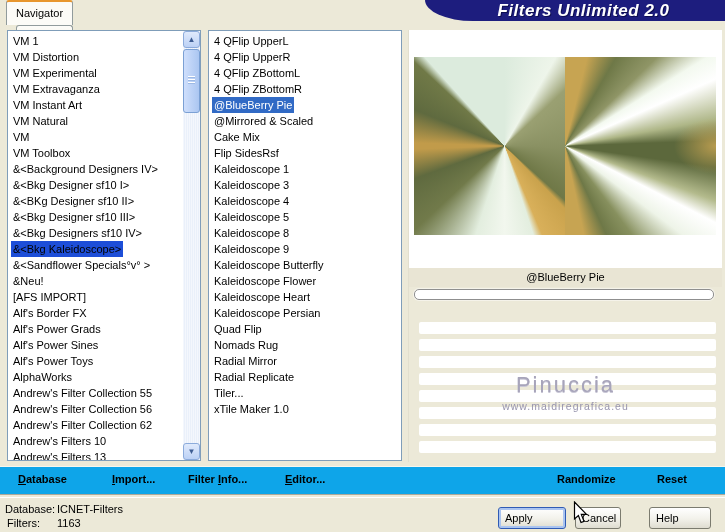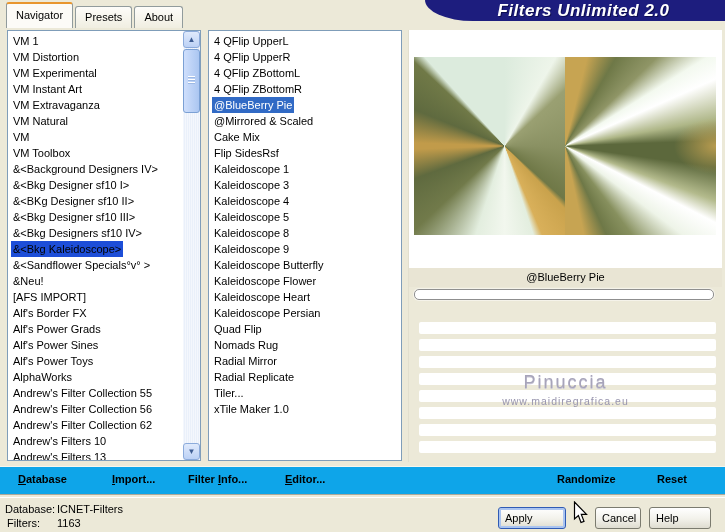--- a/index.html
+++ b/index.html
@@ -16,21 +16,21 @@
     background:#1d1d7e;
     border-bottom-left-radius:50px 22px;
   }
   .banner-title{
     position:absolute;top:1px;left:450px;right:8px;height:20px;
     color:#ffffff;font-size:17px;font-weight:bold;font-style:italic;
     text-align:center;letter-spacing:.5px;
     text-shadow:1px 1px 0 #0d0d50;
     line-height:20px;white-space:nowrap;
   }
-  .tabs{position:absolute;top:0;left:6px;height:28px;display:flex;align-items:flex-end;}
+  .tabs{position:absolute;top:0;left:6px;height:28px;display:flex;align-items:flex-end;flex-direction:column;}
   .tab{
     box-sizing:border-box;height:22px;padding:0 9px;margin-right:2px;
     background:linear-gradient(#fdfcf9,#f0eee1);
     border:1px solid #919b9c;border-bottom:none;
     border-radius:3px 3px 0 0;
     font-size:11px;line-height:20px;color:#000;cursor:default;
   }
   .tab.active{
     height:26px;background:#fcfbf7;
     border-top:2px solid #e8962e;line-height:23px;
@@ -108,21 +108,21 @@
   }
   .controls{position:absolute;left:0;right:0;top:238px;bottom:0;background:#ece9d8;}
   .ctrl-inner{position:absolute;left:0;right:0;top:54px;}
   .slider-row{
     height:12px;margin:0 6px 5px 10px;background:#fff;border-radius:2px;
   }
   .watermark{
     position:absolute;left:0;right:0;top:104px;text-align:center;pointer-events:none;
     color:#a3a0b8;
   }
-  .wm-title{font-size:18px;letter-spacing:2px;color:#a7a4ba;text-shadow:0 1px 0 #c9c7d6;}
+  .wm-title{font-size:22px;letter-spacing:2px;color:#a7a4ba;text-shadow:0 1px 0 #c9c7d6;}
   .wm-url{font-size:10.5px;letter-spacing:1px;color:#9895ae;margin-top:2px;}
 
   
   .toolbar{
     position:absolute;left:0;right:0;top:466px;height:27px;background:#0ea5e9;
     border-top:1px solid #f8f6ec;
   }
   .tool-label{
     position:absolute;top:6px;font-size:11px;font-weight:bold;color:#000;cursor:default;
     white-space:nowrap;
@@ -159,22 +159,22 @@
     <div class="tab active">Navigator</div>
     <div class="tab">Presets</div>
     <div class="tab">About</div>
   </div>
 
   <div class="listbox left">
     <div class="rows">
         <div class="list-row"><span>VM 1</span></div>
         <div class="list-row"><span>VM Distortion</span></div>
         <div class="list-row"><span>VM Experimental</span></div>
+        <div class="list-row"><span>VM Extravaganza</span></div>
         <div class="list-row"><span>VM Instant Art</span></div>
-        <div class="list-row"><span>VM Extravaganza</span></div>
         <div class="list-row"><span>VM Natural</span></div>
         <div class="list-row"><span>VM</span></div>
         <div class="list-row"><span>VM Toolbox</span></div>
         <div class="list-row"><span>&amp;&lt;Background Designers IV&gt;</span></div>
         <div class="list-row"><span>&amp;&lt;Bkg Designer sf10 I&gt;</span></div>
         <div class="list-row"><span>&amp;&lt;BKg Designer sf10 II&gt;</span></div>
         <div class="list-row"><span>&amp;&lt;Bkg Designer sf10 III&gt;</span></div>
         <div class="list-row"><span>&amp;&lt;Bkg Designers sf10 IV&gt;</span></div>
         <div class="list-row"><span class="sel-soft">&amp;&lt;Bkg Kaleidoscope&gt;</span></div>
         <div class="list-row"><span>&amp;&lt;Sandflower Specials°v° &gt;</span></div>
@@ -267,20 +267,20 @@
   <div class="groove"></div>
 
   <div class="statusbar">
     <span class="st" style="left:5px;top:6px;">Database:</span>
     <span class="st" style="left:57px;top:6px;">ICNET-Filters</span>
     <span class="st" style="left:7px;top:20px;">Filters:</span>
     <span class="st" style="left:57px;top:20px;">1163</span>
   </div>
 
   <button class="xp-btn default" style="left:498px;width:68px;">Apply</button>
-  <button class="xp-btn" style="left:575px;width:46px;margin-left:20px;">Cancel</button>
+  <button class="xp-btn" style="left:575px;width:46px;">Cancel</button>
   <button class="xp-btn" style="left:649px;width:62px;">Help</button>
 
   <svg class="cursor-svg" width="17" height="25" viewBox="0 0 17 25">
     <path d="M1.5,1 L1.5,18 L5.4,14.5 L8,21.5 L11,20.3 L8.3,13.4 L13.5,13.4 Z" fill="#ffffff" stroke="#000000" stroke-width="1.2"></path>
   </svg>
 
 </div>
 
 </body></html>

